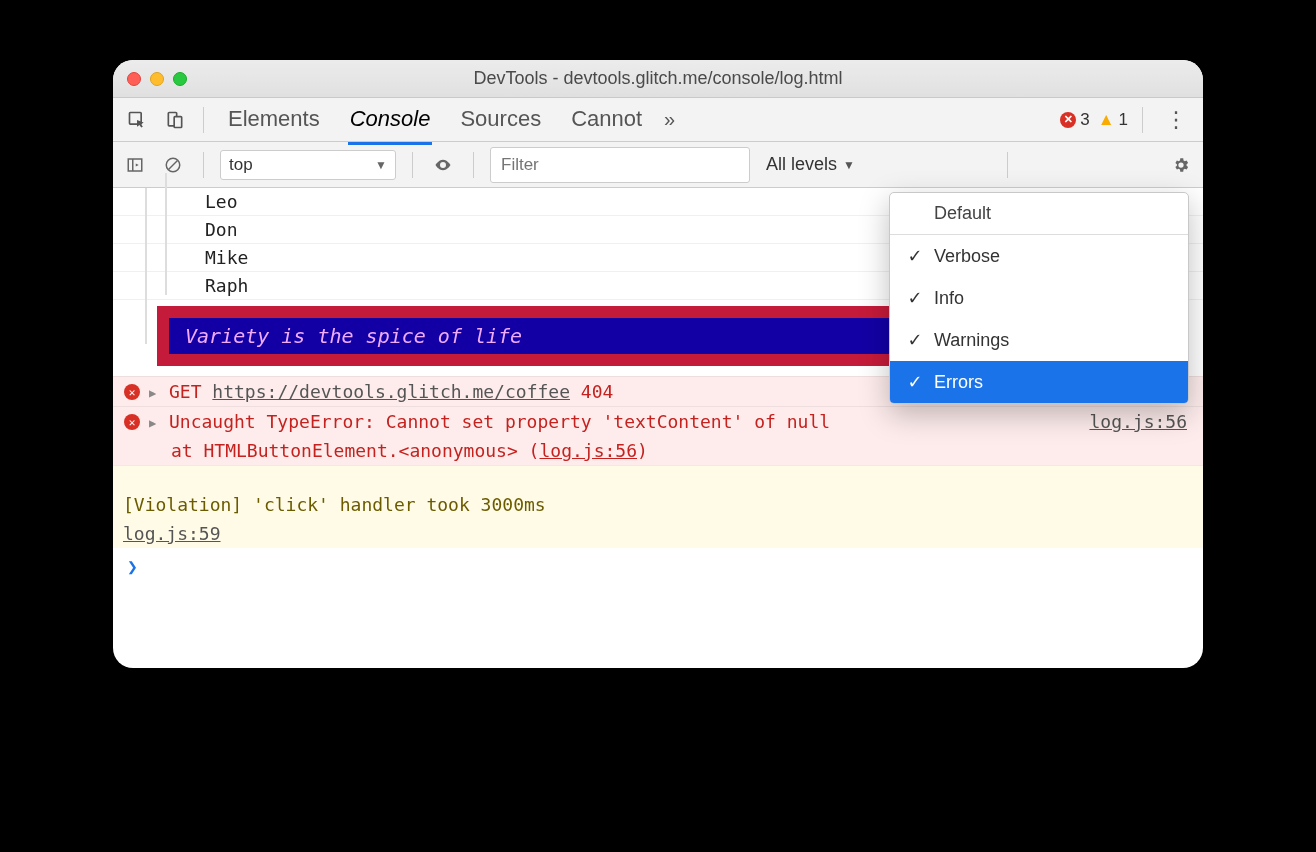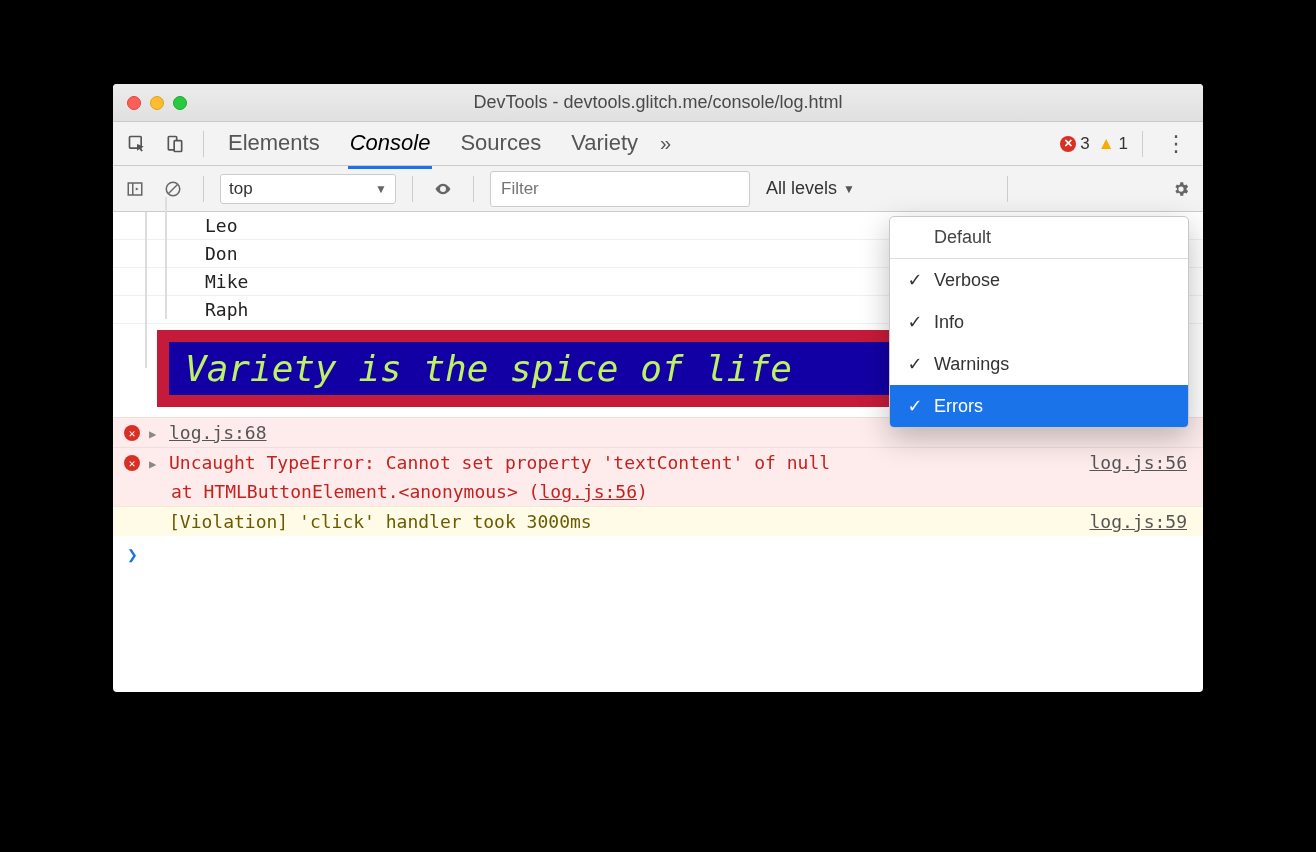--- a/index.html
+++ b/index.html
@@ -6,25 +6,24 @@
   body {
     background: #000;
     font-family: -apple-system, BlinkMacSystemFont, "Segoe UI", Helvetica, Arial, sans-serif;
     width: 1316px; height: 852px;
     display: flex; align-items: flex-start; justify-content: center;
     padding-top: 60px;
   }
   .window {
     width: 1090px;
     background: #fff;
-    border-radius: 4px;
+    border-radius: 20px;
     box-shadow: 0 30px 60px rgba(0,0,0,.5);
     overflow: hidden;
     position: relative;
-    margin-top: 24px;
   }
   
   .titlebar {
     height: 38px;
     background: linear-gradient(#ececec,#e0e0e0);
     border-bottom: 1px solid #c9c9c9;
     display: flex; align-items: center;
     position: relative;
   }
   .traffic { display:flex; gap:9px; padding-left:14px; }
@@ -96,36 +95,36 @@
   }
   .tree-guide{position:absolute;left:32px;top:0;width:2px;height:156px;background:#ddd;}
   .tree-row::before{content:"";position:absolute;left:52px;width:2px;height:38px;background:#ddd;margin-top:-19px;}
   .styled-banner{
     margin:6px 20px 10px 44px;
     background:#c51b3a;
     padding:12px;
   }
   .styled-banner-inner{
     background:#1300a5;
-    color:#bef264;
+    color:#f0abfc;
     font-style:italic;
-    font-size:36px;
+    font-size:20px;
     padding:6px 16px;
     font-family:"SF Mono",Menlo,Consolas,monospace;
     white-space:nowrap;overflow:hidden;
   }
   .log-row{
     display:flex;align-items:flex-start;
     padding:4px 10px 4px 10px;
     border-top:1px solid rgba(0,0,0,.06);
     font-family:"SF Mono",Menlo,Consolas,monospace;
     gap:8px;
   }
   .log-row.error{background:#fdeceb;}
-  .log-row.violation{background:#fffbe6;}
+  .log-row.violation{background:#fffbe6;flex-direction:column;}
   .log-row .icon-col{width:18px;flex:none;display:flex;justify-content:center;padding-top:3px;}
   .log-row .expand{color:#888;font-size:12px;padding-top:5px;flex:none;width:12px;}
   .log-row .msg{flex:1;min-width:0;}
   .log-row .src{flex:none;color:#555;text-decoration:underline;padding-right:6px;}
   .err-text{color:#c5221f;}
   .url{text-decoration:underline;color:#555;}
   .stack{padding-left:48px;color:#c5221f;}
   .violation-text{color:#6b5b00;}
   .prompt-row{padding:8px 14px;color:#1a73e8;font-family:"SF Mono",Menlo,monospace;font-size:18px;}
 
@@ -179,21 +178,21 @@
       <svg viewBox="0 0 24 24" fill="none" stroke="currentColor" stroke-width="2">
         <rect x="4" y="3" width="10" height="16" rx="1"></rect>
           <rect x="11" y="8" width="9" height="13" rx="1" fill="#f3f3f3"></rect>
       </svg>
     </div>
     <div class="sep"></div>
     <div class="tabs">
       <div class="tab">Elements</div>
       <div class="tab active">Console</div>
       <div class="tab">Sources</div>
-      <div class="tab">Variety</div>
+      <div class="tab">Cannot</div>
     </div>
     <div class="more-tabs">»</div>
 
     <div class="right-tools">
       <div class="badge-group">
         <span class="err-circ">✕</span>
         <span>3</span>
       </div>
       <div class="badge-group">
         <span class="warn-tri">▲</span>
@@ -265,20 +264,27 @@
 
       <div class="styled-banner">
         <div class="styled-banner-inner">Variety is the spice of life</div>
       </div>
 
       <div class="log-row error">
         <div class="icon-col">
             <span class="err-circ">✕</span>
           </div>
         <div class="expand">▶</div>
+        <div class="msg">
+          <span class="err-text">GET</span>
+          <span> </span>
+          <span class="url">https://devtools.glitch.me/coffee</span>
+          <span> </span>
+          <span class="err-text">404</span>
+        </div>
         <div class="src">log.js:68</div>
       </div>
 
       <div class="log-row error" style="flex-wrap:wrap;">
         <div class="icon-col">
             <span class="err-circ">✕</span>
           </div>
         <div class="expand">▶</div>
         <div class="msg err-text">Uncaught TypeError: Cannot set property 'textContent' of null</div>
         <div class="src">log.js:56</div>

